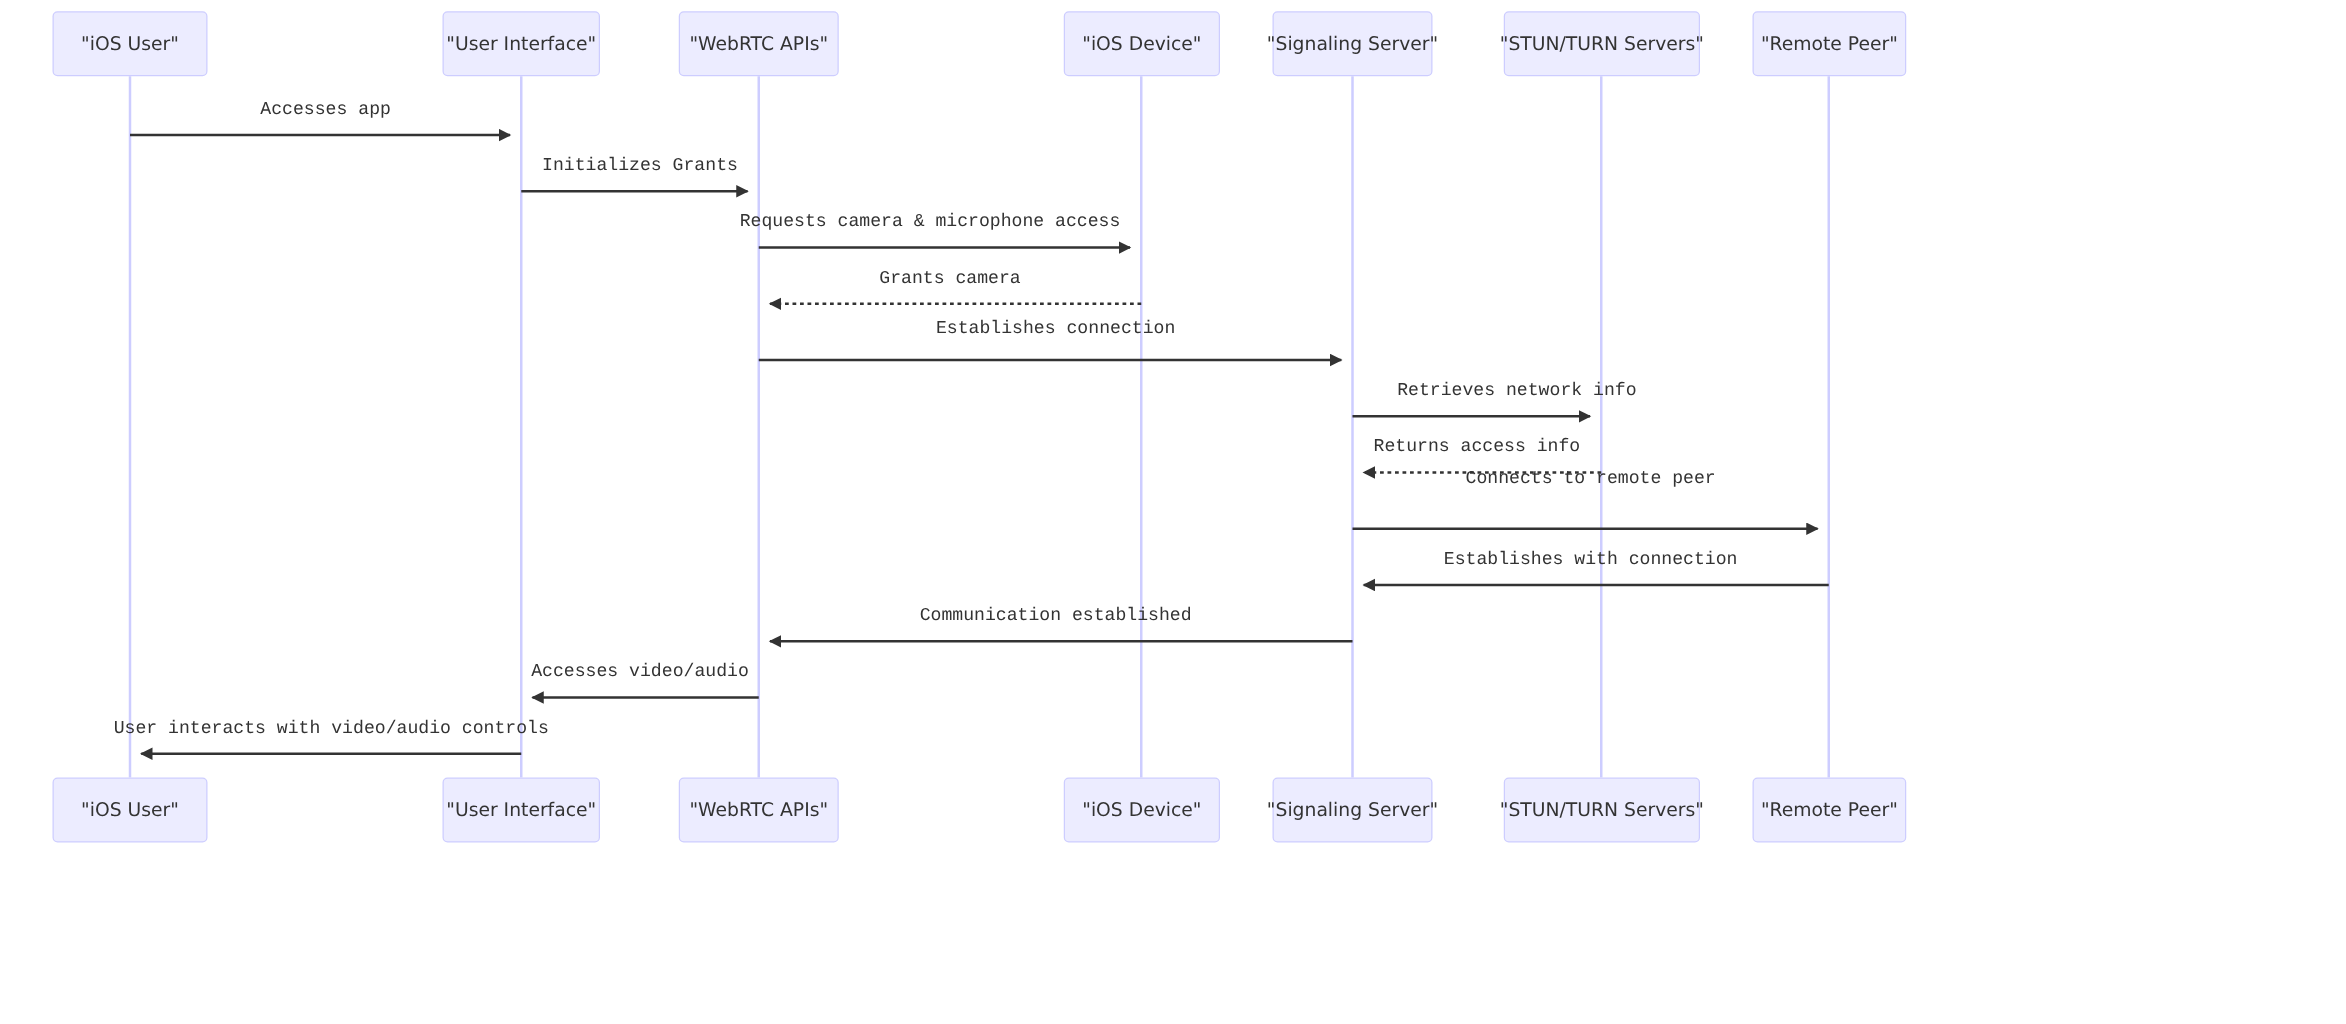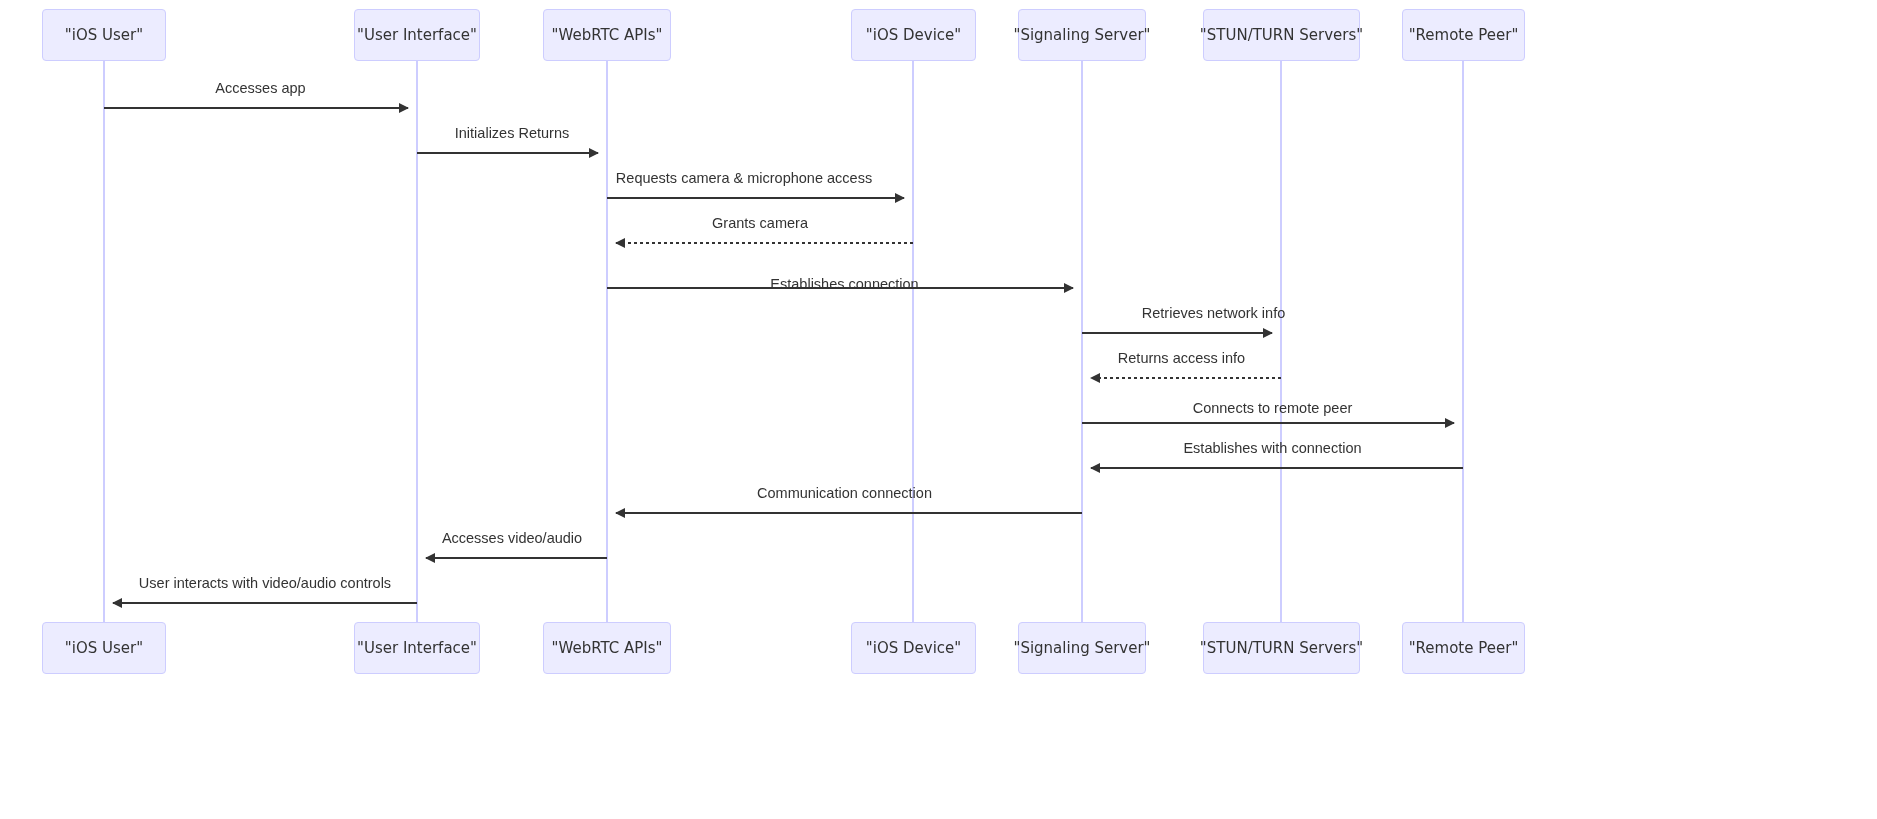--- a/index.html
+++ b/index.html
@@ -23,21 +23,21 @@
     font-size:15px;
     font-family:"DejaVu Sans", sans-serif;
     letter-spacing:0;
     white-space:nowrap;
     height:52px;
   }
   .msg-label{
     position:absolute;
     color:#333333;
     font-size:14.5px;
-    font-family:Liberation Sans, sans-serif;
+    font-family:Liberation Mono, monospace;
     white-space:nowrap;
     transform:translateX(-50%);
     text-align:center;
   }
 </style>
 </head>
 <body>
 
 <div id="diagram">
   <svg id="seq" viewBox="0 0 1877 819" xmlns="http://www.w3.org/2000/svg">
@@ -114,25 +114,25 @@
       </div>
       <div class="actor-box" style="left: 1203px; top: 622px; width: 157px;">
         <span>"STUN/TURN Servers"</span>
       </div>
       <div class="actor-box" style="left: 1402px; top: 622px; width: 123px;">
         <span>"Remote Peer"</span>
       </div>
     </div>
   <div id="labels">
       <div class="msg-label" style="left: 260.5px; top: 80px;">Accesses app</div>
-      <div class="msg-label" style="left: 512px; top: 125px;">Initializes Returns</div>
+      <div class="msg-label" style="left: 512px; top: 125px;">Initializes Grants</div>
       <div class="msg-label" style="left: 744px; top: 170px;">Requests camera &amp; microphone access</div>
       <div class="msg-label" style="left: 760px; top: 215px;">Grants camera</div>
-      <div class="msg-label" style="left: 844.5px; top: 276px; text-align: right;">Establishes connection</div>
+      <div class="msg-label" style="left: 844.5px; top: 255px; text-align: right;">Establishes connection</div>
       <div class="msg-label" style="left: 1181.5px; top: 305px; margin-left: 32px;">Retrieves network info</div>
       <div class="msg-label" style="left: 1181.5px; top: 350px;">Returns access info</div>
-      <div class="msg-label" style="left: 1272.5px; top: 400px;">Connects to remote peer</div>
+      <div class="msg-label" style="left: 1272.5px; top: 375px;">Connects to remote peer</div>
       <div class="msg-label" style="left: 1272.5px; top: 440px;">Establishes with connection</div>
-      <div class="msg-label" style="left: 844.5px; top: 485px;">Communication connection</div>
+      <div class="msg-label" style="left: 844.5px; top: 485px;">Communication established</div>
       <div class="msg-label" style="left: 512px; top: 530px;">Accesses video/audio</div>
       <div class="msg-label" style="left: 265px; top: 575px;">User interacts with video/audio controls</div>
     </div>
 </div>
 
 </body></html>

